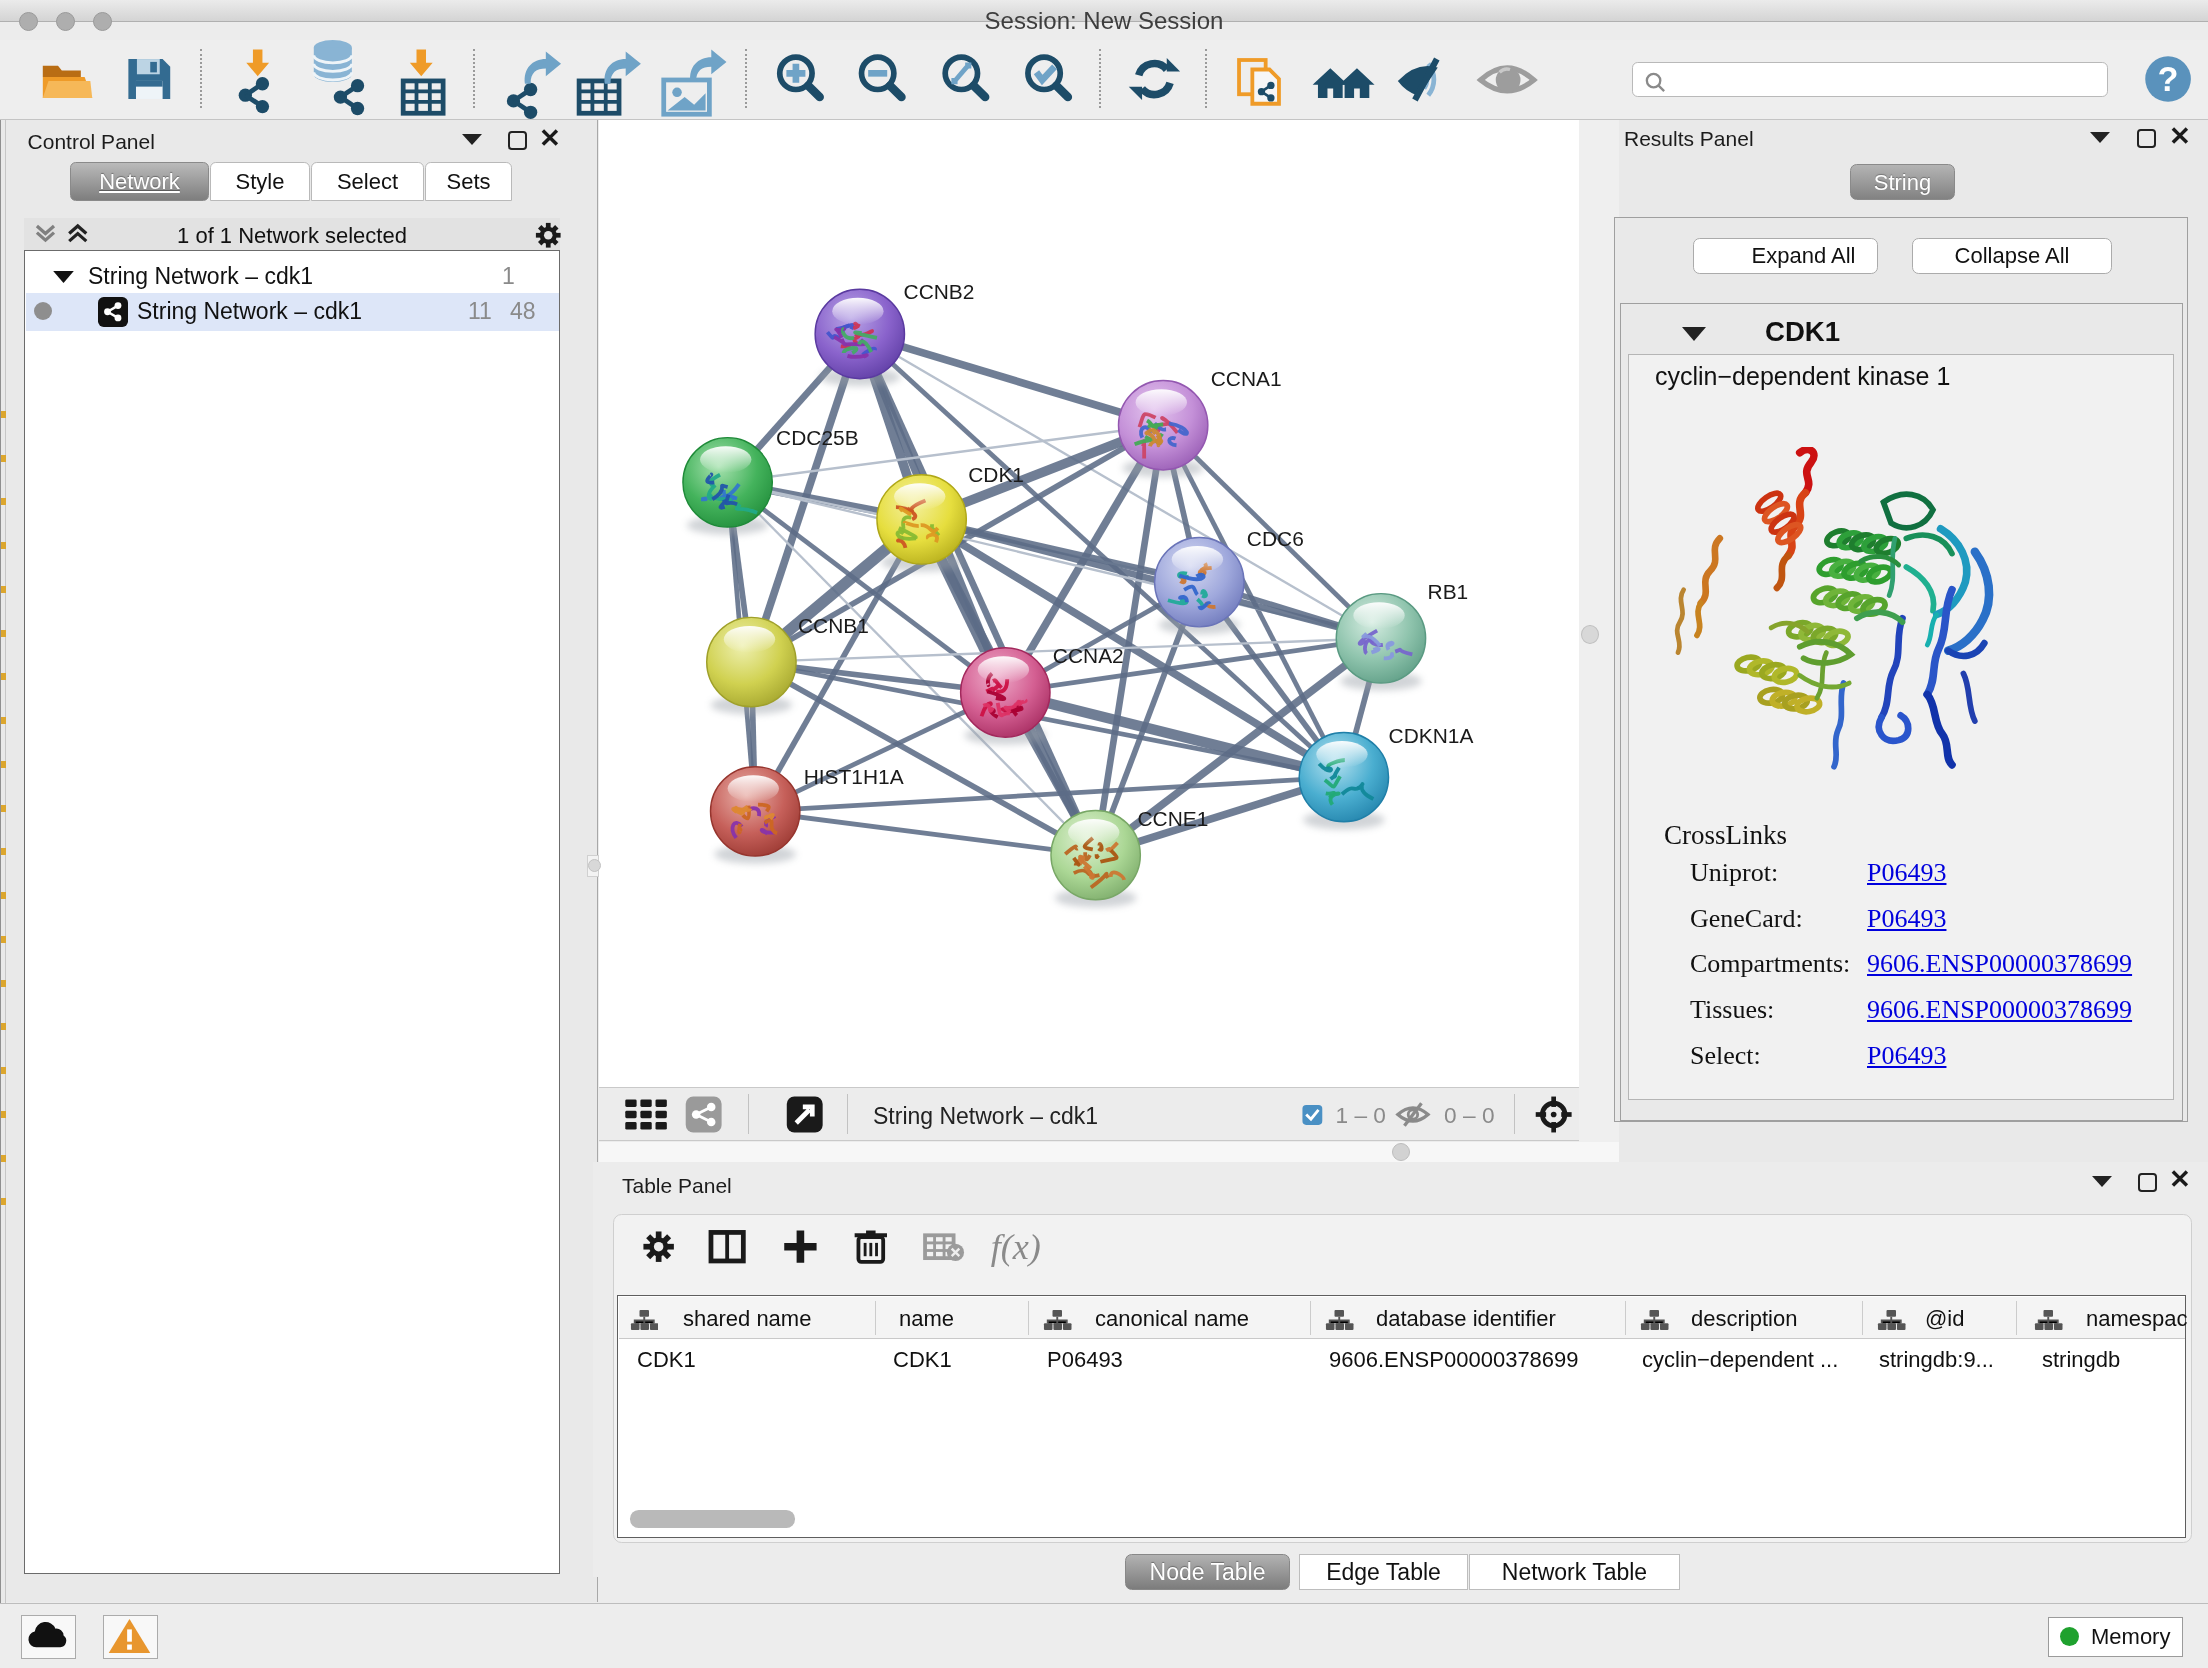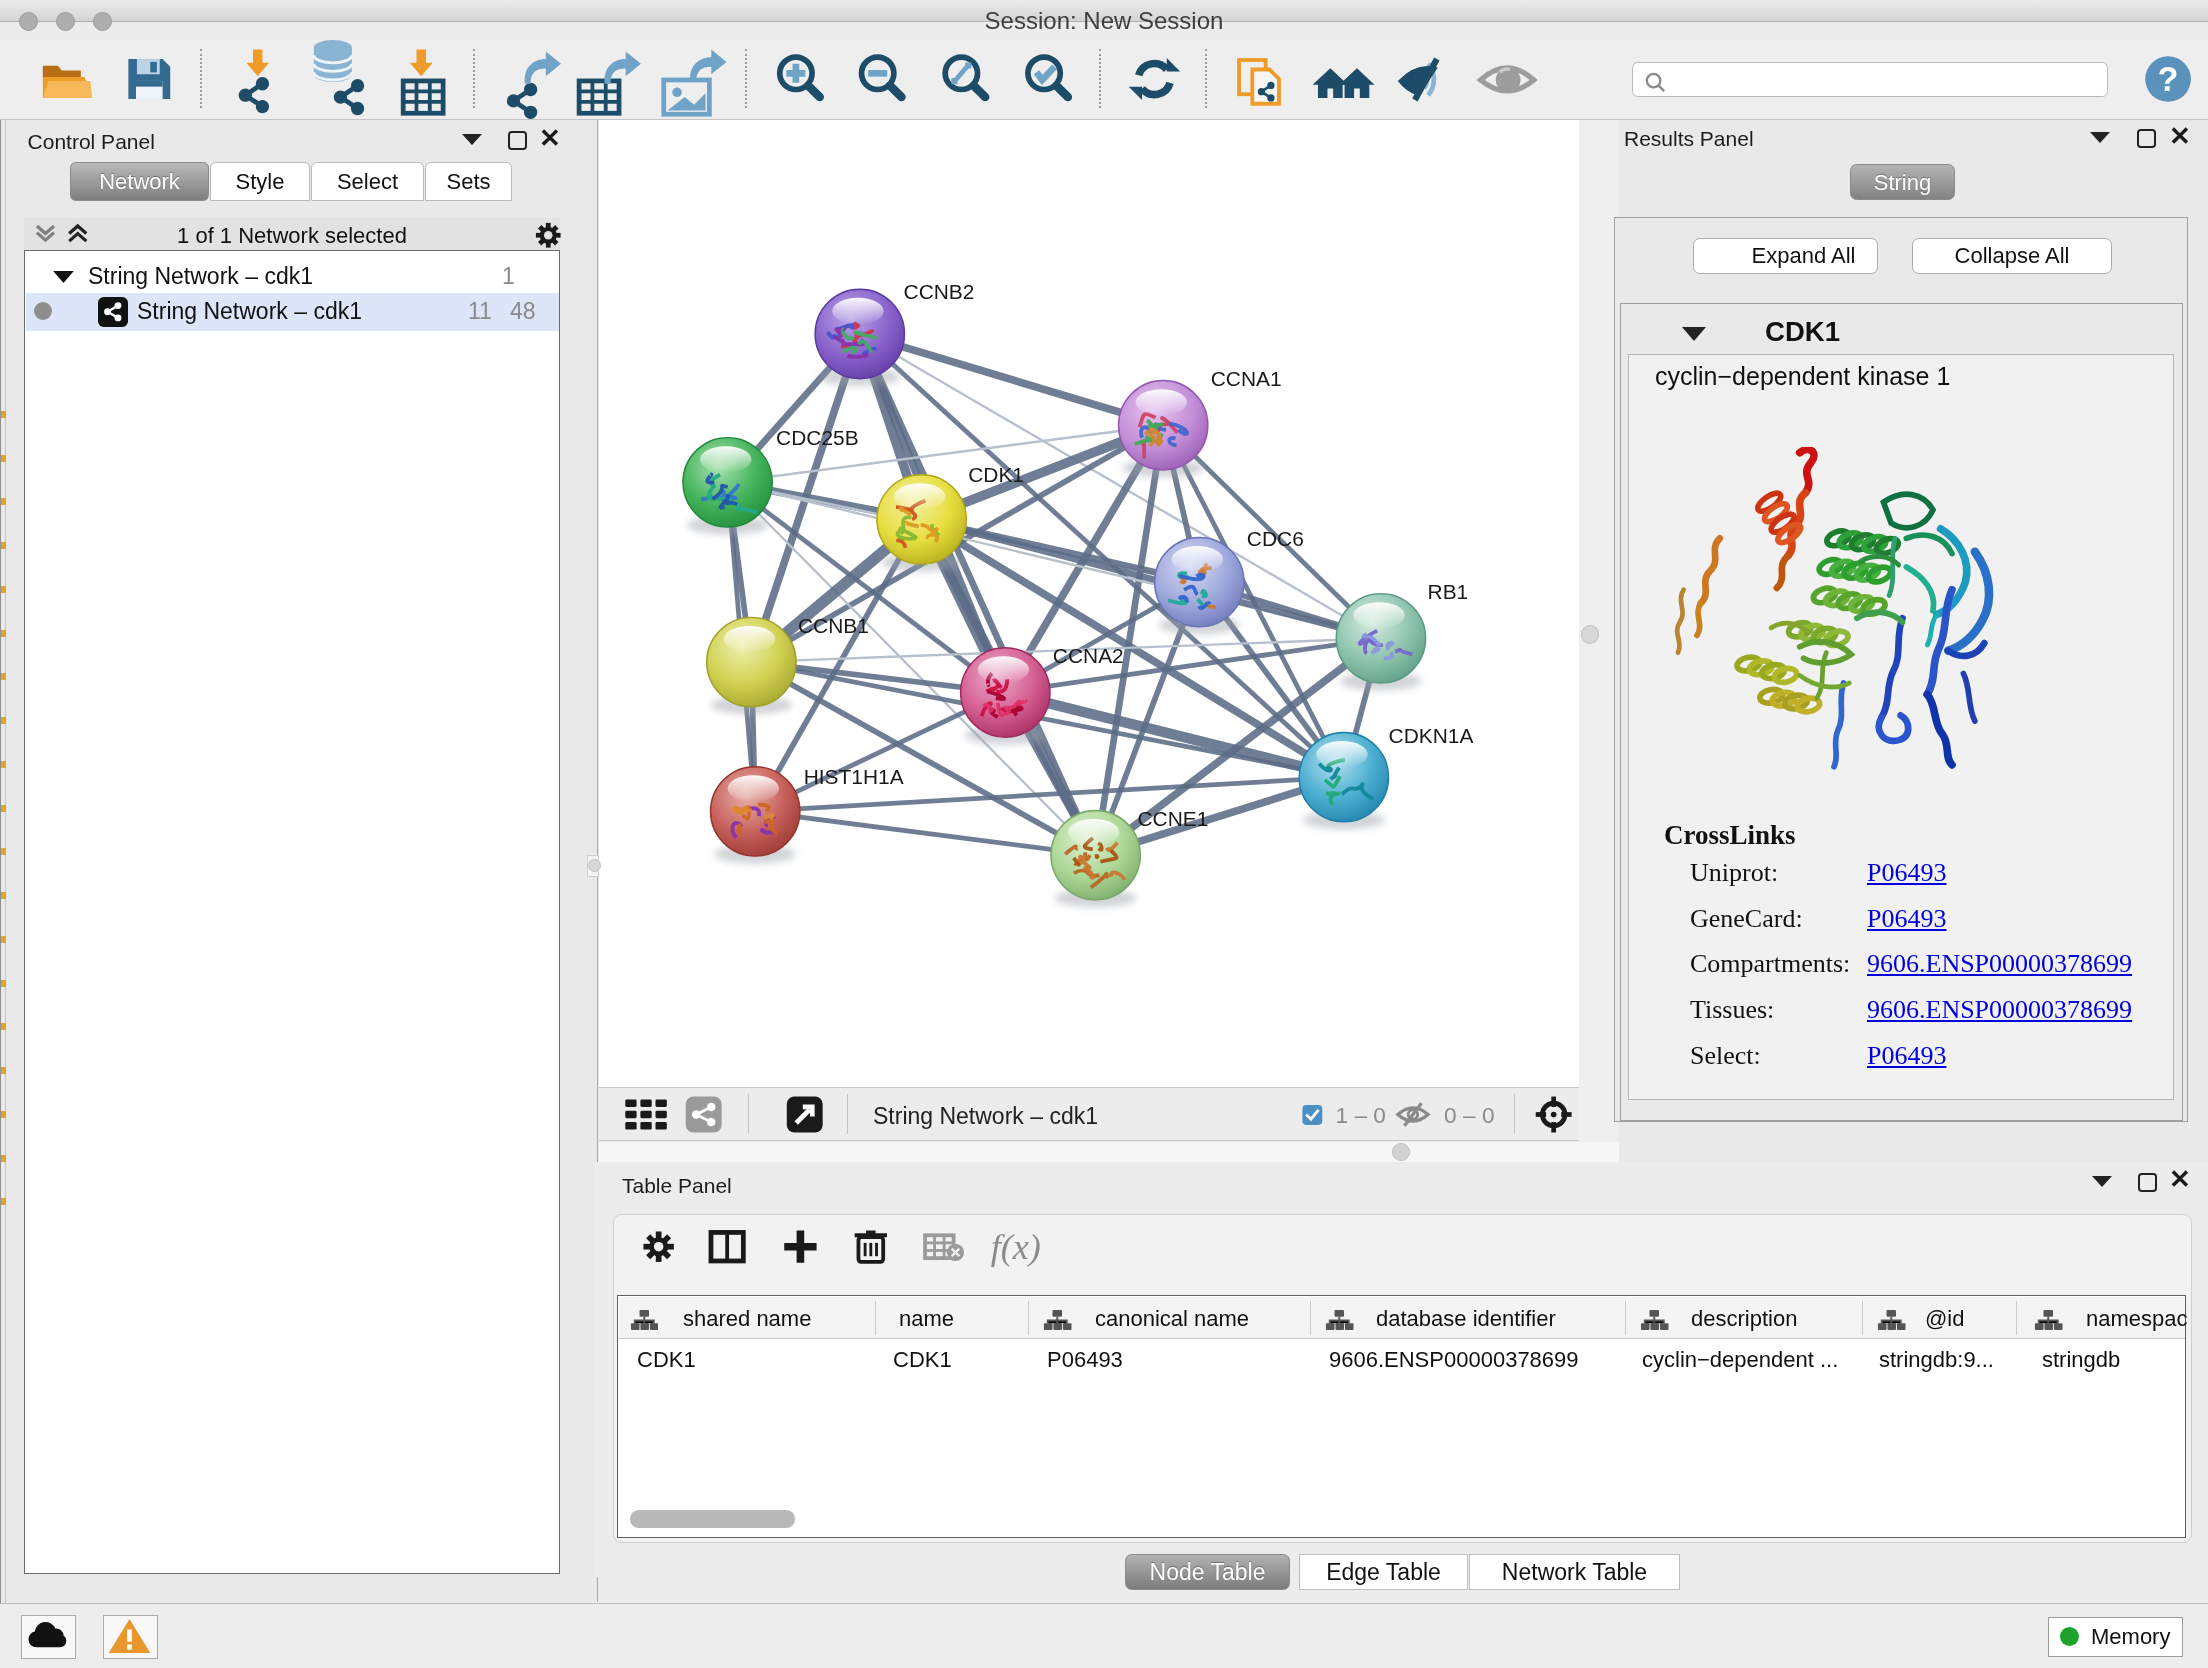--- a/index.html
+++ b/index.html
@@ -14,21 +14,21 @@
   background:#eeeeee; border-bottom:1px solid #c4c4c4; }
 .tsep { position:absolute; top:49px; height:59px; width:0; border-left:2.9px dotted #9a9a9a; }
 #searchbox { position:absolute; left:1632px; top:62px; width:476px; height:35px;
   background:#ffffff; border:1px solid #b9b9b9; border-radius:5.7px; }
 .paneltri { width:0; height:0; border-left:10.5px solid transparent; border-right:10.5px solid transparent; border-top:11.4px solid #222; position:absolute; }
 .panelsq { position:absolute; width:19px; height:19px; border:2.9px solid #222; border-radius:3.8px; }
 .panelx { position:absolute; font-size:26px; font-weight:bold; color:#1a1a1a; }
 .tab { position:absolute; height:39px; border:1px solid #b9b9b9; background:#ffffff;
   color:#111; font-size:22px; text-align:center; border-radius:5.7px 5.7px 0 0; line-height:38px; }
 .tab.sel { background:linear-gradient(#bababa,#7e7e7e); color:#fff; border-color:#8a8a8a;
-  text-shadow:0 -1px 1px rgba(0,0,0,.35); border-radius:5.7px; }
+  text-shadow:0 -1px 1px rgba(0,0,0,.35); border-radius:5.7px;text-decoration:underline; }
 .btn { position:absolute; background:#ffffff; border:1px solid #ababab; border-radius:6.7px;
   font-size:22px; color:#111; text-align:center; }
 .serif { font-family:"Liberation Serif", serif; }
 .xl-label { position:absolute; font-size:26px; color:#111; font-family:"Liberation Serif", serif;}
 .xl-link { position:absolute; font-size:26px; color:#0000dd; text-decoration:underline; font-family:"Liberation Serif", serif;}
 .th { position:absolute; top:8.6px; font-size:22px; color:#111; }
 .thsep { position:absolute; top:3.8px; height:34px; border-left:1px solid #cccccc; }
 .bottab { position:absolute; top:1554px; height:36px; border:1px solid #bdbdbd; background:#fff;
   font-size:23px; color:#111; text-align:center; line-height:34px; }
 .bottab.sel { background:linear-gradient(#b2b2b2,#7c7c7c); color:#fff; border-color:#888;
@@ -716,21 +716,21 @@
 <path d="M306 214 C320 224 336 220 344 206" fill="none" stroke="#1a44b4" stroke-width="7" stroke-linecap="round"></path>
 <path d="M322 238 C330 254 326 272 334 288" fill="none" stroke="#223fae" stroke-width="6" stroke-linecap="round"></path>
 <path d="M196 248 C190 266 198 282 190 298 C184 312 192 324 186 336" fill="none" stroke="#3366cc" stroke-width="6" stroke-linecap="round"></path>
 <path d="M150 210 C168 200 190 204 204 218 C190 228 168 230 154 222" fill="none" stroke="#5f9e2f" stroke-width="6" stroke-linecap="round"></path>
 <path d="M210 180 C226 170 246 172 258 184" fill="none" stroke="#3f9f4f" stroke-width="6" stroke-linecap="round"></path>
 <path d="M150 240 C166 252 186 256 202 248" fill="none" stroke="#74a832" stroke-width="5" stroke-linecap="round"></path>
 <path d="M214 120 C228 112 244 114 254 124" fill="none" stroke="#2a8f3f" stroke-width="5" stroke-linecap="round"></path>
 <path d="M120 190 C132 182 148 184 158 194" fill="none" stroke="#86a42c" stroke-width="5" stroke-linecap="round"></path>
 <path d="M294 176 C286 186 290 198 284 208" fill="none" stroke="#18b0b0" stroke-width="5" stroke-linecap="round"></path>
 </svg>
-<div class="abs serif" style="left:1664px;top:820px;font-size:27px;font-weight:bold;color:#111;">CrossLinks</div>
+<div class="abs serif" style="left:1664px;top:820px;font-size:27px;font-weight:normal;color:#111;">CrossLinks</div>
 <div class="xl-label" style="left:1690px;top:858px;">Uniprot:</div>
 <div class="xl-link" style="left:1867px;top:858px;">P06493</div>
 <div class="xl-label" style="left:1690px;top:904px;">GeneCard:</div>
 <div class="xl-link" style="left:1867px;top:904px;">P06493</div>
 <div class="xl-label" style="left:1690px;top:949px;">Compartments:</div>
 <div class="xl-link" style="left:1867px;top:949px;">9606.ENSP00000378699</div>
 <div class="xl-label" style="left:1690px;top:995px;">Tissues:</div>
 <div class="xl-link" style="left:1867px;top:995px;">9606.ENSP00000378699</div>
 <div class="xl-label" style="left:1690px;top:1041px;">Select:</div>
 <div class="xl-link" style="left:1867px;top:1041px;">P06493</div>

